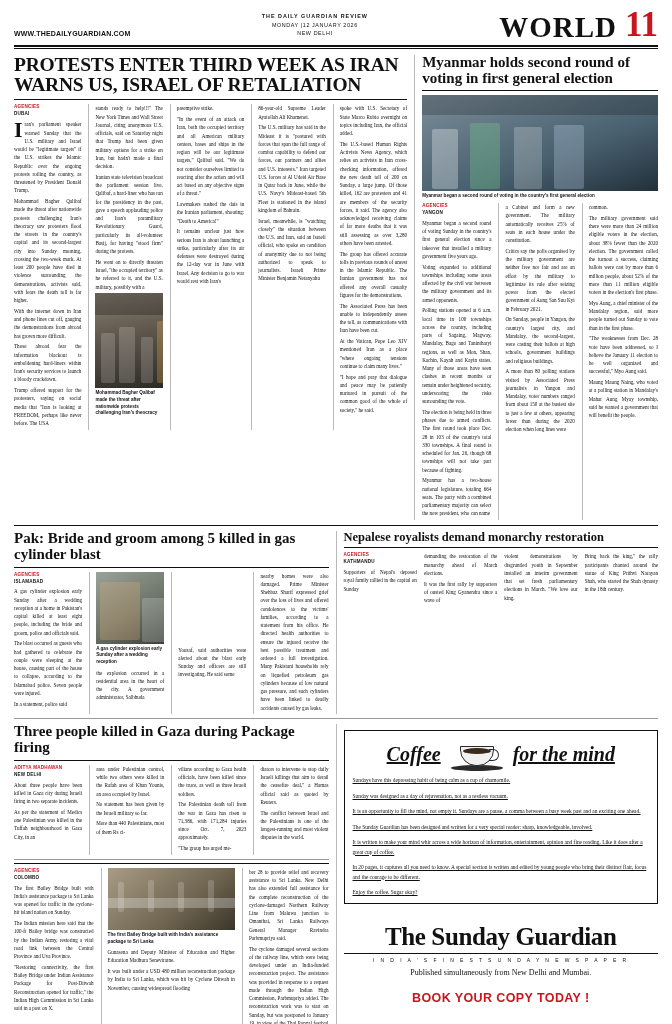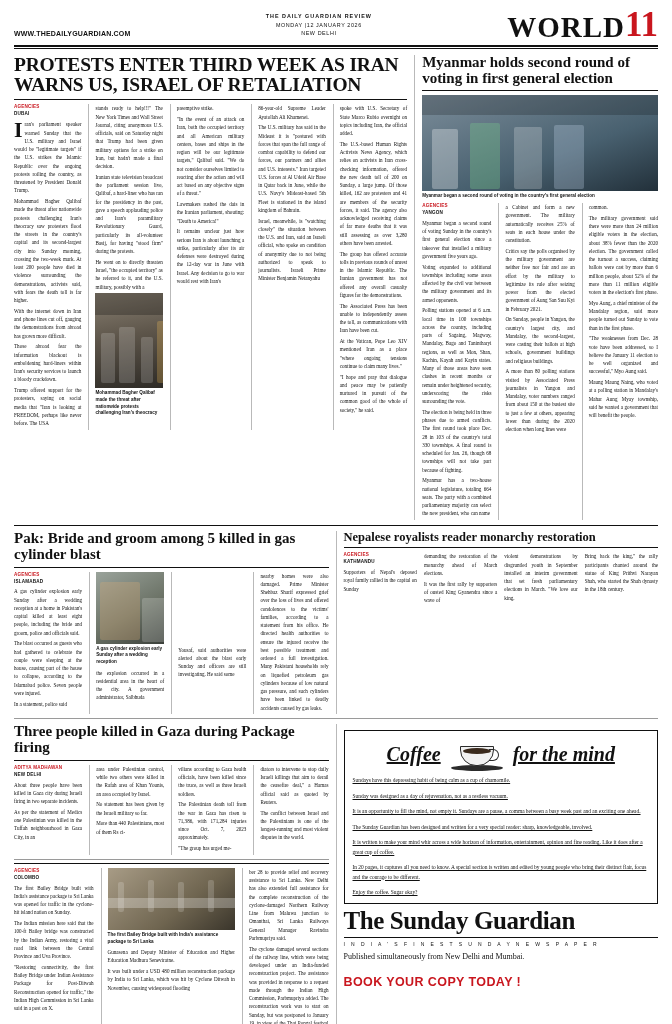--- a/index.html
+++ b/index.html
@@ -11,21 +11,21 @@
     color: #111;
     overflow: hidden;
   }
   .page { width:672px; height:1024px; padding: 10px 14px 6px 14px; position: relative; }
 
   
   .masthead { display:flex; align-items:flex-end; justify-content:space-between; padding-bottom:3px; }
   .mast-left { font-family:"Liberation Sans", sans-serif; font-size:7px; font-weight:bold; letter-spacing:.2px; padding-bottom:3px; }
   .mast-center { text-align:center; font-family:"Liberation Sans", sans-serif; font-size:5.4px; line-height:1.5; letter-spacing:.6px; padding-bottom:3px; }
   .mast-center .l1 { font-weight:bold; letter-spacing:1px;}
-  .mast-right { display:flex; align-items:flex-end; }
+  .mast-right { display:flex; align-items:flex-end; gap:8px; }
   .mast-right .word { font-family:"Liberation Serif", serif; font-size:29px; font-weight:bold; letter-spacing:1px; line-height:.85; }
   .mast-right .pageno { font-family:Liberation Serif, serif; font-size:35px; font-weight:bold; color:#c9161e; line-height:.85; }
   .rule-thick { border-top:2.2px solid #111; margin-top:2px; }
   .rule-thin { border-top:.7px solid #111; margin-top:1.2px; }
 
   
   .cols { display:flex; gap:7px; margin-top:5px; }
   .col { flex:1 1 0; }
   .vrule { border-left:.6px solid #b9b9b9; }
 
@@ -66,21 +66,21 @@
   .coffee-title span { font-family:"Liberation Serif", serif; font-style:italic; font-size:20px; font-weight:bold; }
   .cup { width:52px; height:34px; position:relative; }
   .cup .saucer { position:absolute; bottom:0; left:0; width:52px; height:6px; background:#2b2b2b; border-radius:50%; }
   .cup .body-c { position:absolute; bottom:5px; left:9px; width:34px; height:20px; background:#f1f1f1; border:1.2px solid #2b2b2b; border-radius:0 0 16px 16px; }
   .cup .liquid { position:absolute; top:1px; left:2px; width:28px; height:6px; background:#3a2a1d; border-radius:50%; }
   .cup .handle { position:absolute; bottom:10px; right:4px; width:10px; height:12px; border:1.4px solid #2b2b2b; border-left:none; border-radius:0 8px 8px 0; }
   .coffee-body { font-size:5.4px; line-height:1.75; margin-top:5px; }
   .coffee-body p { margin:0 0 6px 0; }
 
   
-  .promo { margin-top:4px; }
+  .promo { margin-top:20px; text-align:center; }
   .promo .tsg { font-family:"Liberation Serif", serif; font-weight:bold; font-size:25px; letter-spacing:-.4px; line-height:1; }
   .promo .tagline { font-family:"Liberation Sans", sans-serif; font-size:5px; letter-spacing:2.4px; margin-top:3px; }
   .promo .pubs { font-family:"Liberation Serif", serif; font-size:8px; margin-top:5px; }
   .promo .book { font-family:"Liberation Sans", sans-serif; font-weight:bold; color:#c9161e; font-size:12.5px; letter-spacing:.4px; margin-top:14px; }
   .promo .ruleA { border-top:1.2px solid #111; margin-top:4px; }
 </style>
 </head>
 <body>
 
 <div class="page">
@@ -250,21 +250,21 @@
         </div>
         <div class="col vrule" style="padding-left:6px;">
           <div class="body">
             <p>nearby homes were also damaged. Prime Minister Shehbaz Sharif expressed grief over the loss of lives and offered condolences to the victims' families, according to a statement from his office. He directed health authorities to ensure the injured receive the best possible treatment and ordered a full investigation. Many Pakistani households rely on liquefied petroleum gas cylinders because of low natural gas pressure, and such cylinders have been linked to deadly accidents caused by gas leaks.</p>
           </div>
         </div>
       </div>
     </div>
 
     <div class="vrule" style="flex:4 1 0; padding-left:7px;">
-      <h3 class="head3">Nepalese royalists reader monarchy restoration</h3>
+      <h3 class="head3">Nepalese royalists demand monarchy restoration</h3>
       <div class="rule-thin" style="border-top:.8px solid #111;"></div>
       <div class="cols" style="margin-top:4px;">
         <div class="col">
           <div class="byline">
             <span>AGENCIES</span><br>
             <span class="city">KATHMANDU</span>
           </div>
           <div class="body">
             <p>Supporters of Nepal's deposed royal family rallied in the capital on Sunday</p>
           </div>

